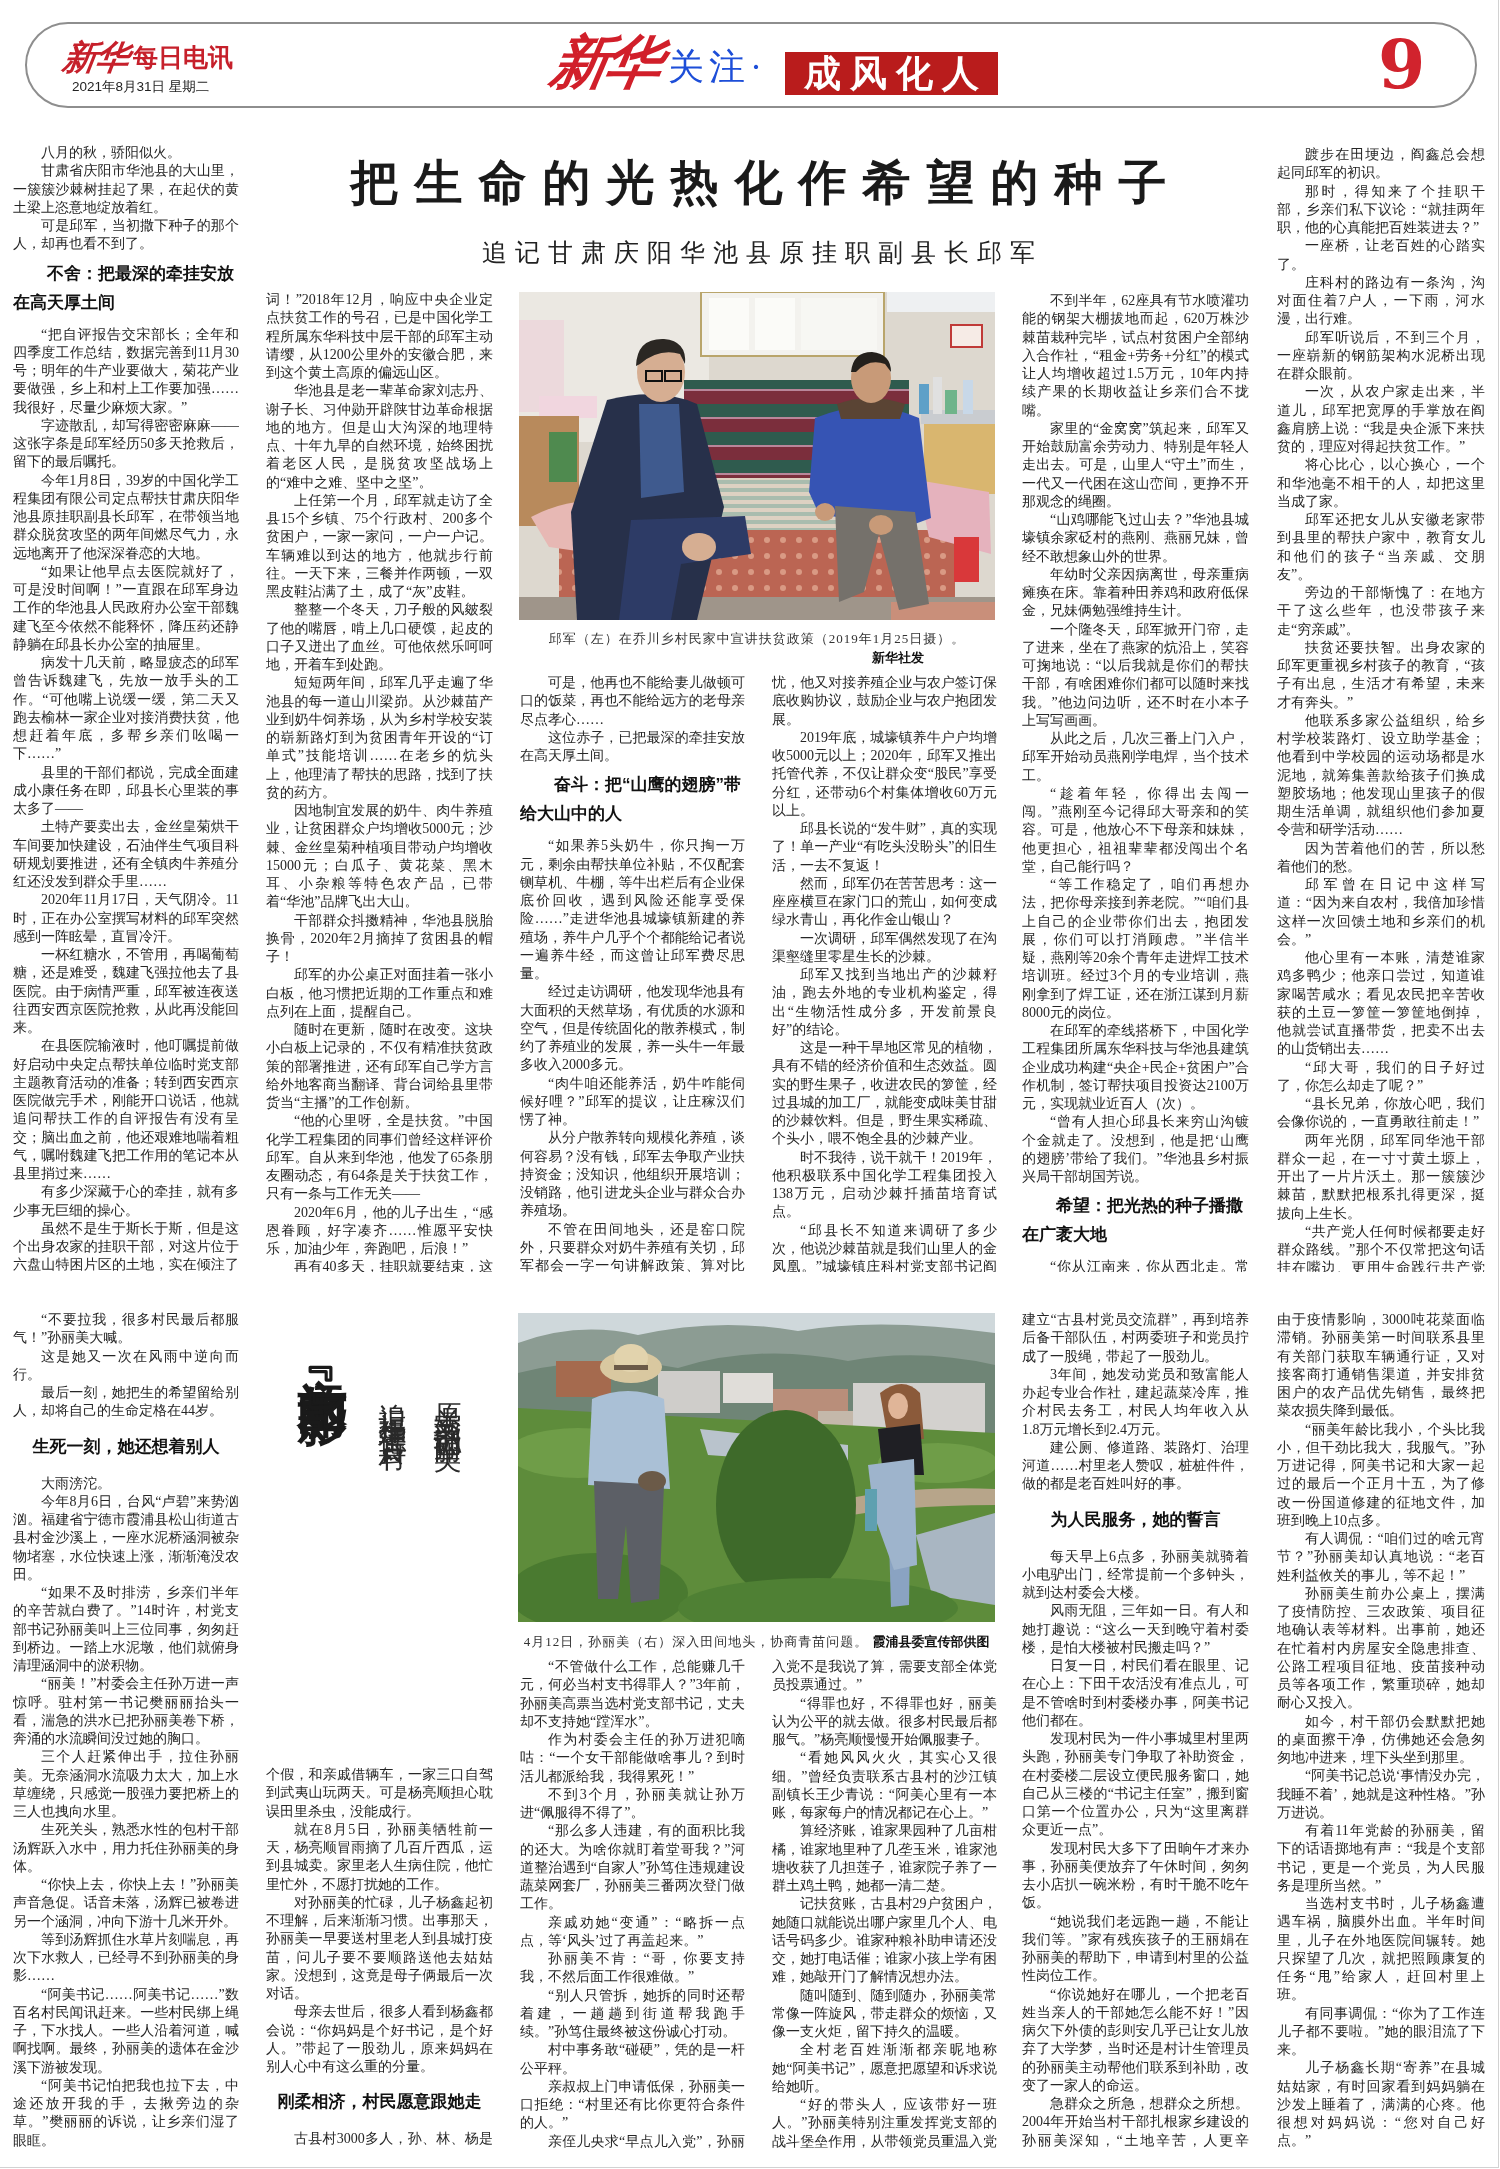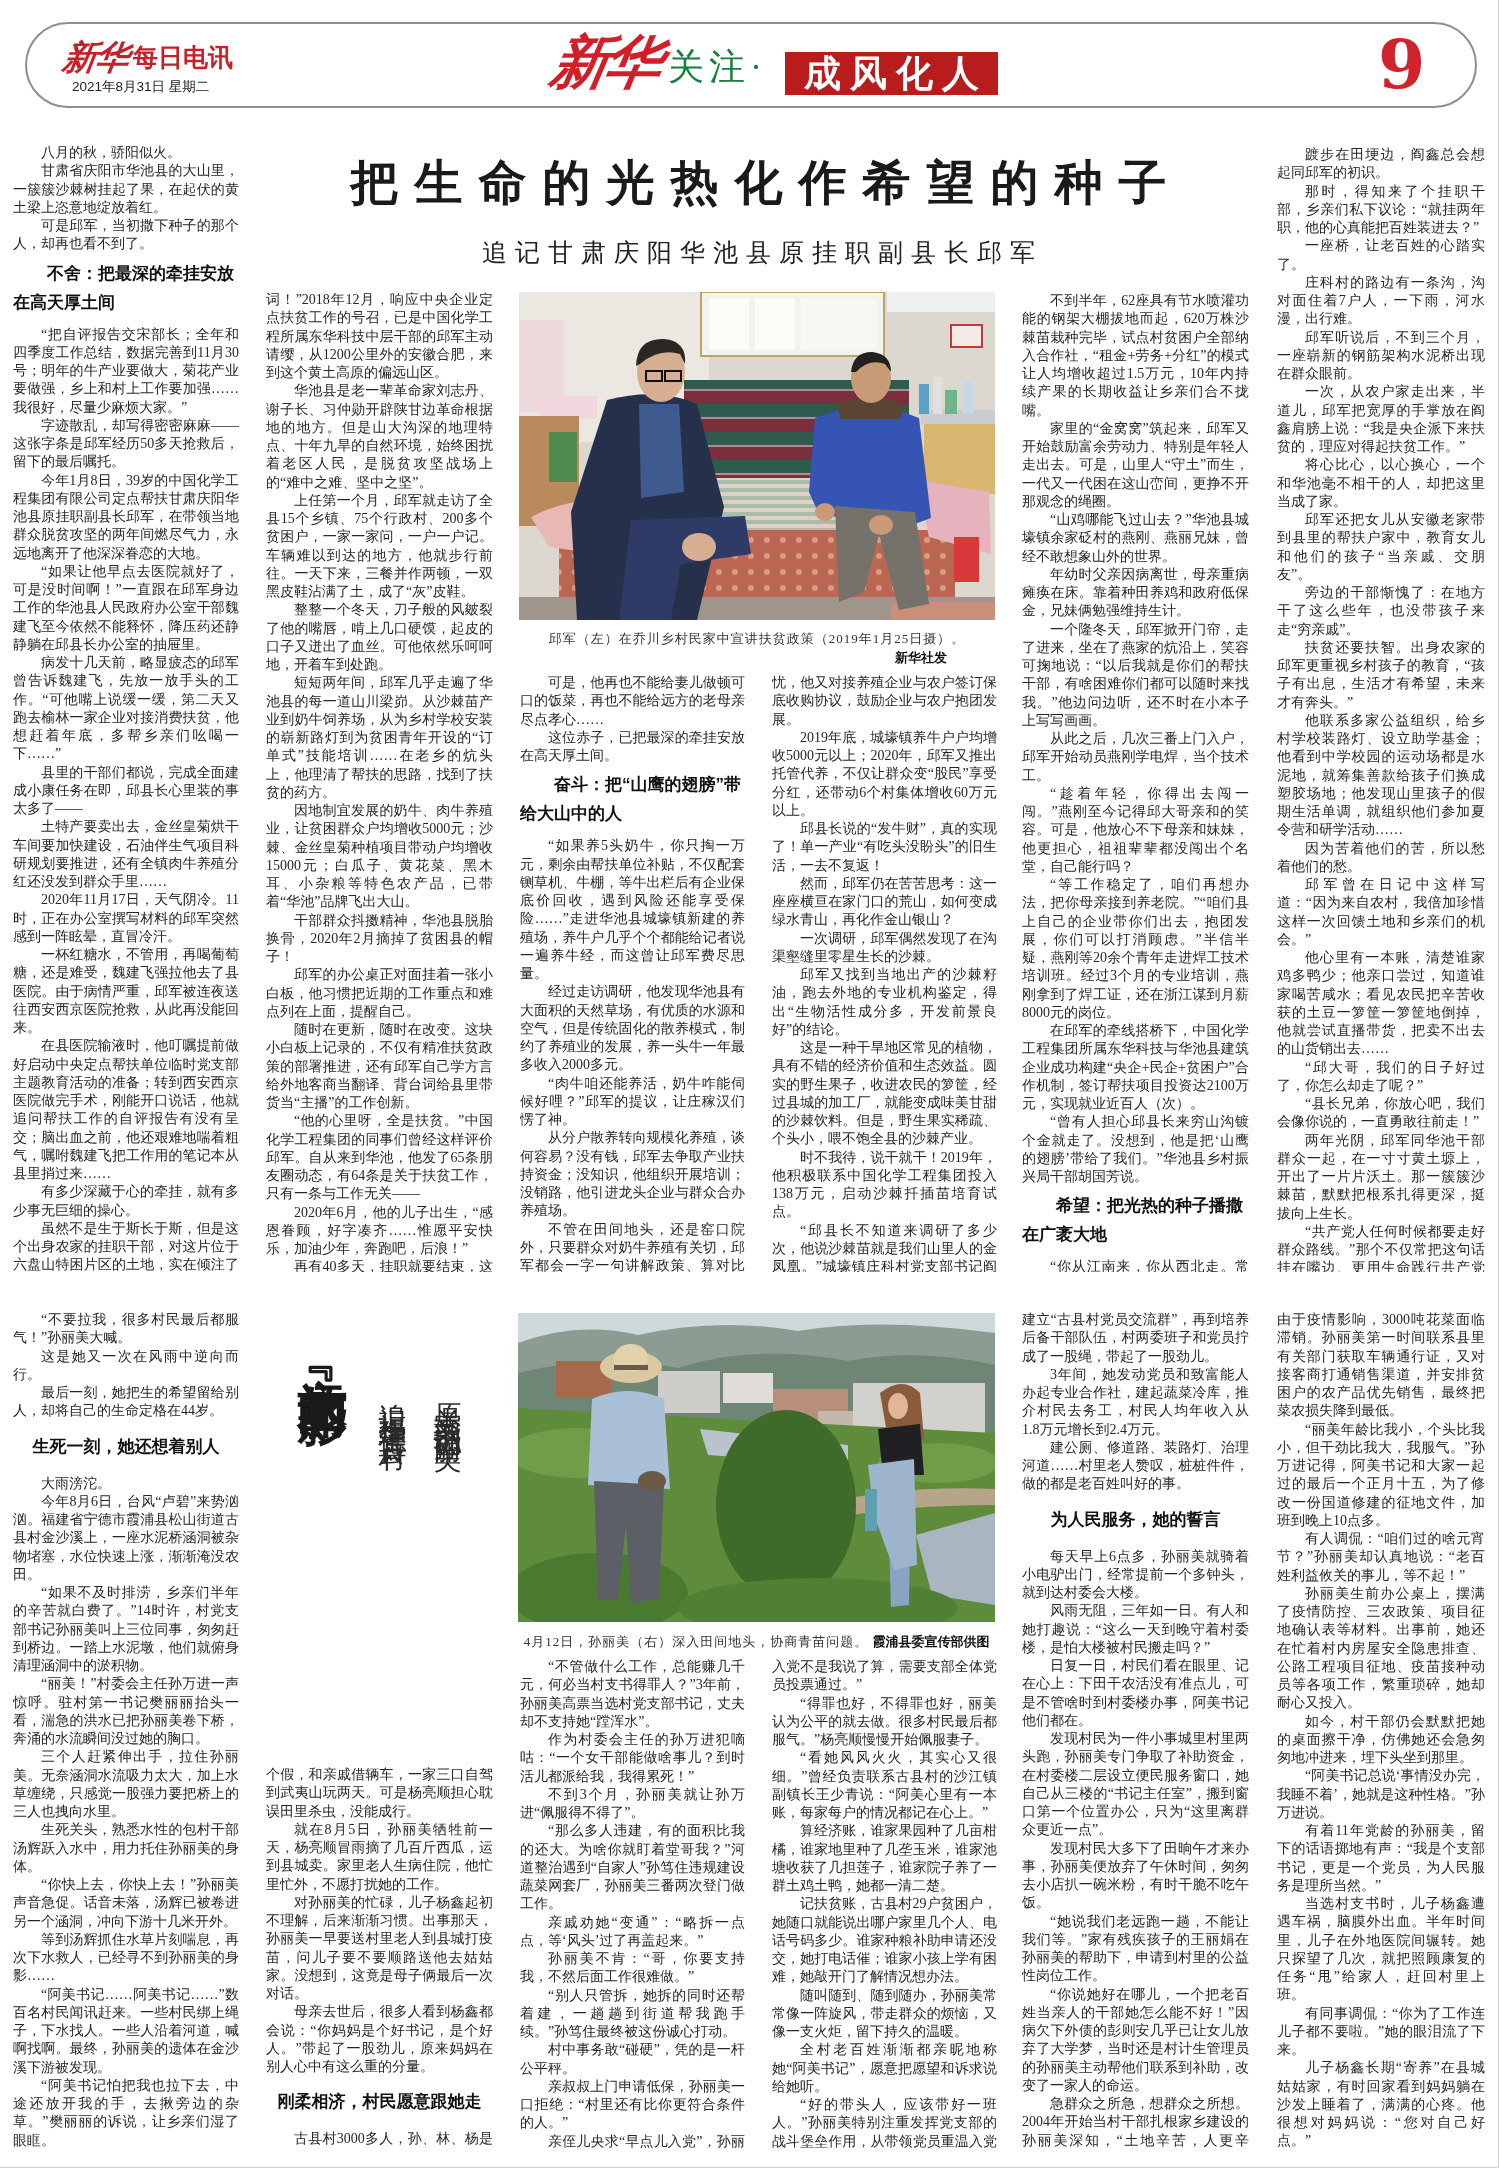--- a/index.html
+++ b/index.html
@@ -5,21 +5,21 @@
 *{box-sizing:border-box;margin:0;padding:0}
 html,body{width:1500px;height:2169px;background:#fff;overflow:hidden}
 .page{position:relative;width:1500px;height:2169px;background:#fff;color:#232323;font-family:"Liberation Serif","DejaVu Serif",serif}
 .frame{position:absolute;left:0;top:0;width:1499px;height:2168px;border-right:1px solid #d2d2d2;border-bottom:1px solid #d2d2d2;pointer-events:none}
 .masthead{position:absolute;left:0;top:0;width:1500px;height:120px}
 .pill{position:absolute;left:25px;top:22px;width:1452px;height:86px;border:2px solid #8e8e8e;border-radius:43px;background:#fff}
 .logo-cal{position:absolute;left:63px;top:35px;font:italic 700 34px "DejaVu Serif",serif;color:#c6202b;letter-spacing:-2px;white-space:nowrap;transform:skewX(-8deg)}
 .logo-name{position:absolute;left:133px;top:43px;font:700 25px "Liberation Serif","DejaVu Serif",serif;color:#c6202b;white-space:nowrap;line-height:30px}
 .date{position:absolute;left:72px;top:78px;font:400 13.5px "Liberation Sans","DejaVu Sans",sans-serif;color:#222;white-space:nowrap}
 .sec-cal{position:absolute;left:552px;top:26px;font:italic 700 58px "DejaVu Serif",serif;color:#d11f2a;letter-spacing:-6px;white-space:nowrap;transform:skewX(-10deg);line-height:72px}
-.sec-label{position:absolute;left:668px;top:46px;font:400 36px "Liberation Serif","DejaVu Serif",serif;color:#15803d;letter-spacing:5px;white-space:nowrap;line-height:42px}
+.sec-label{position:absolute;left:668px;top:46px;font:400 36px "Liberation Serif","DejaVu Serif",serif;color:#1d4ed8;letter-spacing:5px;white-space:nowrap;line-height:42px}
 .sec-badge{position:absolute;left:785px;top:52px;width:213px;height:43px;background:#b91c1c;color:#fff;font:700 37px "Liberation Sans","DejaVu Sans",sans-serif;text-align:center;line-height:43px;letter-spacing:9px;padding-left:9px;white-space:nowrap}
 .page-no{position:absolute;left:1378px;top:30px;font:700 68px "DejaVu Serif",serif;color:#d1232d;line-height:68px}
 
 .headline{position:absolute;left:240px;top:153px;width:1037px;height:60px;text-align:center;font:900 48px "Liberation Serif","DejaVu Serif",serif;letter-spacing:16px;padding-left:16px;line-height:60px;color:#1a1a1a;white-space:nowrap}
 .subtitle{position:absolute;left:240px;top:237px;width:1037px;text-align:center;font:400 25px "Liberation Sans","DejaVu Sans",sans-serif;letter-spacing:8px;padding-left:8px;line-height:30px;color:#222;white-space:nowrap}
 
 .col{position:absolute;overflow:hidden;font-size:14px;line-height:18.25px;text-align:justify;color:#262626}
 .col p{text-indent:2em}
 .col p.cont{text-indent:0}
 .subhead{font-family:"Liberation Sans","DejaVu Sans",sans-serif;font-weight:700;font-size:17px;line-height:29px;color:#111}
@@ -197,21 +197,21 @@
         <path d="M296 126 Q350 104 400 126 L412 226 L385 236 L300 222 L290 200 Z" fill="#3654b4"></path>
         <path d="M318 112 Q350 100 386 112 L381 127 L322 127 Z" fill="#5a4434"></path>
         <path d="M316 214 L396 220 L410 312 L380 318 L360 242 L345 300 L320 310 Z" fill="#75716b"></path>
         <ellipse cx="352" cy="86" rx="20" ry="25" fill="#c89a78"></ellipse>
         <path d="M332 80 Q334 60 353 60 Q372 62 372 80 L366 72 Q350 66 337 80 Z" fill="#24201c"></path>
         <ellipse cx="306" cy="220" rx="10" ry="9" fill="#c89a78"></ellipse>
         <ellipse cx="362" cy="233" rx="12" ry="10" fill="#c89a78"></ellipse>
       </svg>
     </div>
     <div class="caption" style="left:519px;top:630px;width:476px;text-align:center">邱军（左）在乔川乡村民家中宣讲扶贫政策（2019年1月25日摄）。</div>
-    <div class="caption credit" style="left:895px;top:649px">新华社发</div>
+    <div class="caption credit" style="left:872px;top:649px">新华社发</div>
   </section>
 
   <section class="bottom">
     <h1 class="vtitle" style="left:296px;top:1338px">永远的『丽影』</h1>
     <h2 class="vsub" style="left:377px;top:1381px">追记福建宁德古县村</h2>
     <h2 class="vsub" style="left:432px;top:1381px">原党支部书记孙丽美</h2>
 
     <div class="col" style="left:13px;top:1311px;width:226px;height:839px">
         <p class=""><span>“不要拉我，很多村民最后都服气！”孙丽美大喊。</span></p>
         <p class=""><span>这是她又一次在风雨中逆向而行。</span></p>

